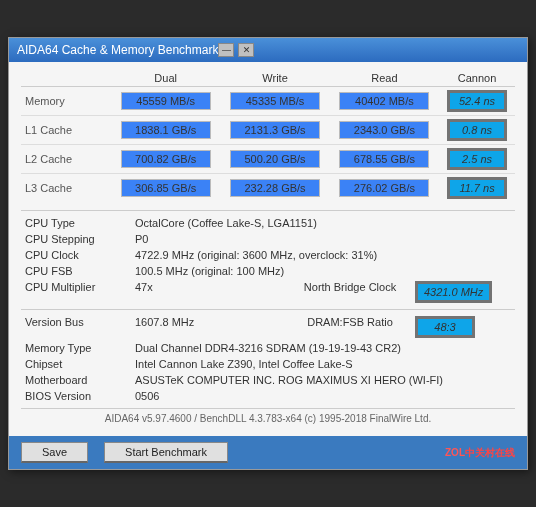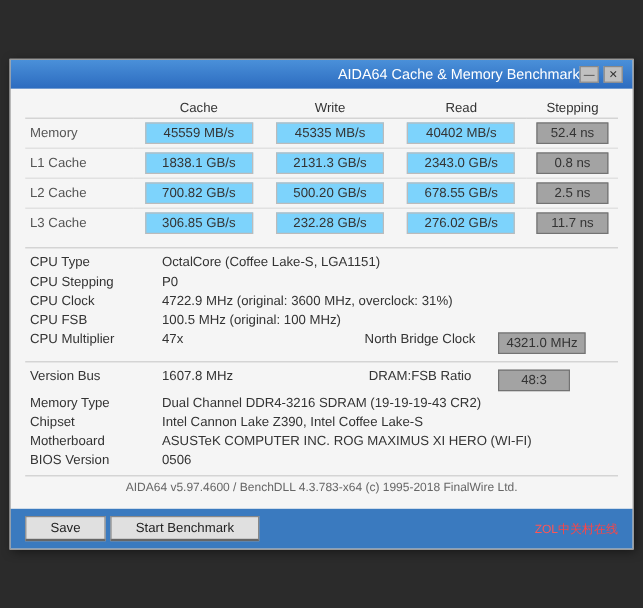--- a/index.html
+++ b/index.html
@@ -18,21 +18,21 @@
       background: #f0f0f0;
       border: 1px solid #999;
       box-shadow: 2px 2px 8px rgba(0,0,0,0.5);
     }
     .titlebar {
       background: linear-gradient(to bottom, #4a90d9, #2c6bbf);
       color: white;
       padding: 4px 8px;
       display: flex;
       align-items: center;
-      justify-content: flex-end;
+      justify-content: flex-start;
       height: 24px;
     }
     .titlebar-title {
       font-size: 12px;
       font-weight: normal;
     }
     .titlebar-controls {
       display: flex;
       gap: 4px;
     }
@@ -74,38 +74,39 @@
       color: #333;
     }
     .bench-table td:first-child {
       width: 90px;
       color: #555;
     }
     .value-cell {
       text-align: center;
     }
     .value-box {
-      background: #7dd3fc;
+      background: #3b82f6;
       border: 1px solid #bbb;
       padding: 2px 6px;
       text-align: center;
       display: inline-block;
       min-width: 90px;
       font-size: 11px;
       color: #333;
     }
     .value-box-latency {
-      background: #a3a3a3;
-      border: 1px solid #737373;
+      background: #0ea5e9;
+      border: 3px solid #737373;
       padding: 2px 6px;
       text-align: center;
       display: inline-block;
       min-width: 60px;
       font-size: 11px;
       color: #333;
+      font-style: italic;
     }
 
     
     .divider {
       border: none;
       border-top: 1px solid #ccc;
       margin: 4px 0;
     }
 
     
@@ -140,36 +141,36 @@
 
     .bottom-bar {
       background: #3a7abf;
       padding: 6px 12px;
       display: flex;
       align-items: center;
       justify-content: space-between;
     }
     .bottom-left {
       display: flex;
-      gap: 4px;
+      gap: 16px;
       align-items: flex-end;
     }
     .action-btn {
       background: #e0e0e0;
       border: 1px solid #888;
       border-bottom: 2px solid #666;
       padding: 3px 20px;
       font-size: 11px;
       cursor: pointer;
       color: #222;
     }
     .watermark {
       color: #a0c4f0;
       font-size: 10px;
-      font-weight: normal;
+      font-weight: bold;
       text-align: right;
     }
     .watermark span {
       color: #ff4444;
     }
 
     .row-separator {
       border-top: 1px solid #ddd;
     }
   </style>
@@ -185,24 +186,24 @@
       <div class="titlebar-btn close">✕</div>
     </div>
   </div>
 
   <div class="content">
 
     <table class="bench-table">
       <thead>
         <tr>
           <th></th>
-          <th>Cache</th>
+          <th>Dual</th>
           <th>Write</th>
           <th>Read</th>
-          <th>Stepping</th>
+          <th>Cannon</th>
         </tr>
       </thead>
       <tbody id="bench-tbody">
       <tr>
       <td style="color:#555">Memory</td>
       <td class="value-cell"><span class="value-box">45559 MB/s</span></td>
       <td class="value-cell"><span class="value-box">45335 MB/s</span></td>
       <td class="value-cell"><span class="value-box">40402 MB/s</span></td>
       <td class="value-cell"><span class="value-box-latency">52.4 ns</span></td>
     </tr>

